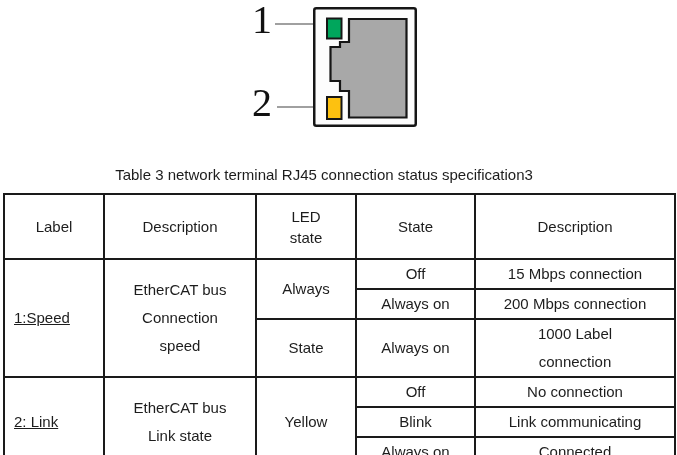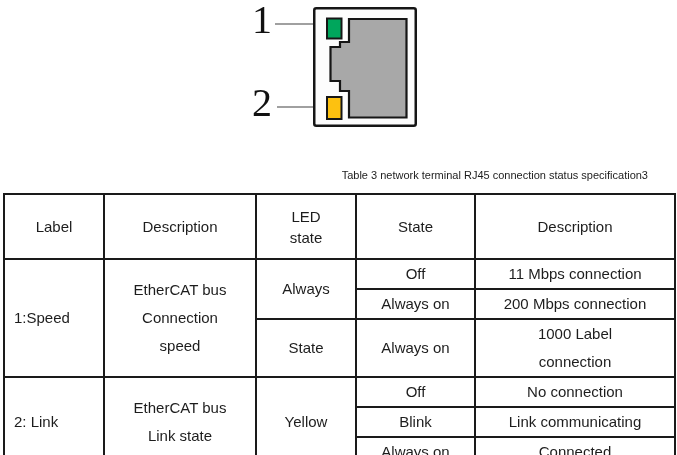--- a/index.html
+++ b/index.html
@@ -33,22 +33,22 @@
   .leader-1 { left: 275px; top: 23px; width: 53px; }
   .leader-2 { left: 277px; top: 106px; width: 51px; }
   .rj45-svg { position: absolute; left: 313px; top: 7px; }
 
   
   .table-title {
     position: absolute;
     top: 165px;
     left: 0;
     width: 648px;
-    text-align: right;
-    font-size: 11px;
+    text-align: center;
+    font-size: 15px;
     line-height: 20px;
     color: #1d1d1d;
   }
 
   
   .spec-table {
     position: absolute;
     left: 3px;
     top: 193px;
     border-collapse: collapse;
@@ -63,20 +63,21 @@
     font-weight: normal;
     line-height: 28px;
     white-space: pre-line;
     color: #1d1d1d;
     overflow: hidden;
   }
   .spec-table th { line-height: 21px; }
   .spec-table td.label-cell {
     text-align: left;
     padding-left: 9px;
+    text-decoration: underline;
   }
 </style>
 </head>
 <body>
 
 <div class="page">
 
   <div class="callout callout-1">1</div>
   <div class="leader leader-1"></div>
   <div class="callout callout-2">2</div>
@@ -108,21 +109,21 @@
         <th>State</th>
         <th>Description</th>
       </tr>
       <tr style="height:29px">
         <td class="label-cell" rowspan="3">1:Speed</td>
         <td rowspan="3">EtherCAT bus
 Connection
 speed</td>
         <td rowspan="2">Always</td>
         <td>Off</td>
-        <td>11 Mbps connection</td>
+        <td>15 Mbps connection</td>
       </tr>
       <tr style="height:28px">
         <td>Always on</td>
         <td>200 Mbps connection</td>
       </tr>
       <tr style="height:58px">
         <td>State</td>
         <td>Always on</td>
         <td>1000 Label
 connection</td>

